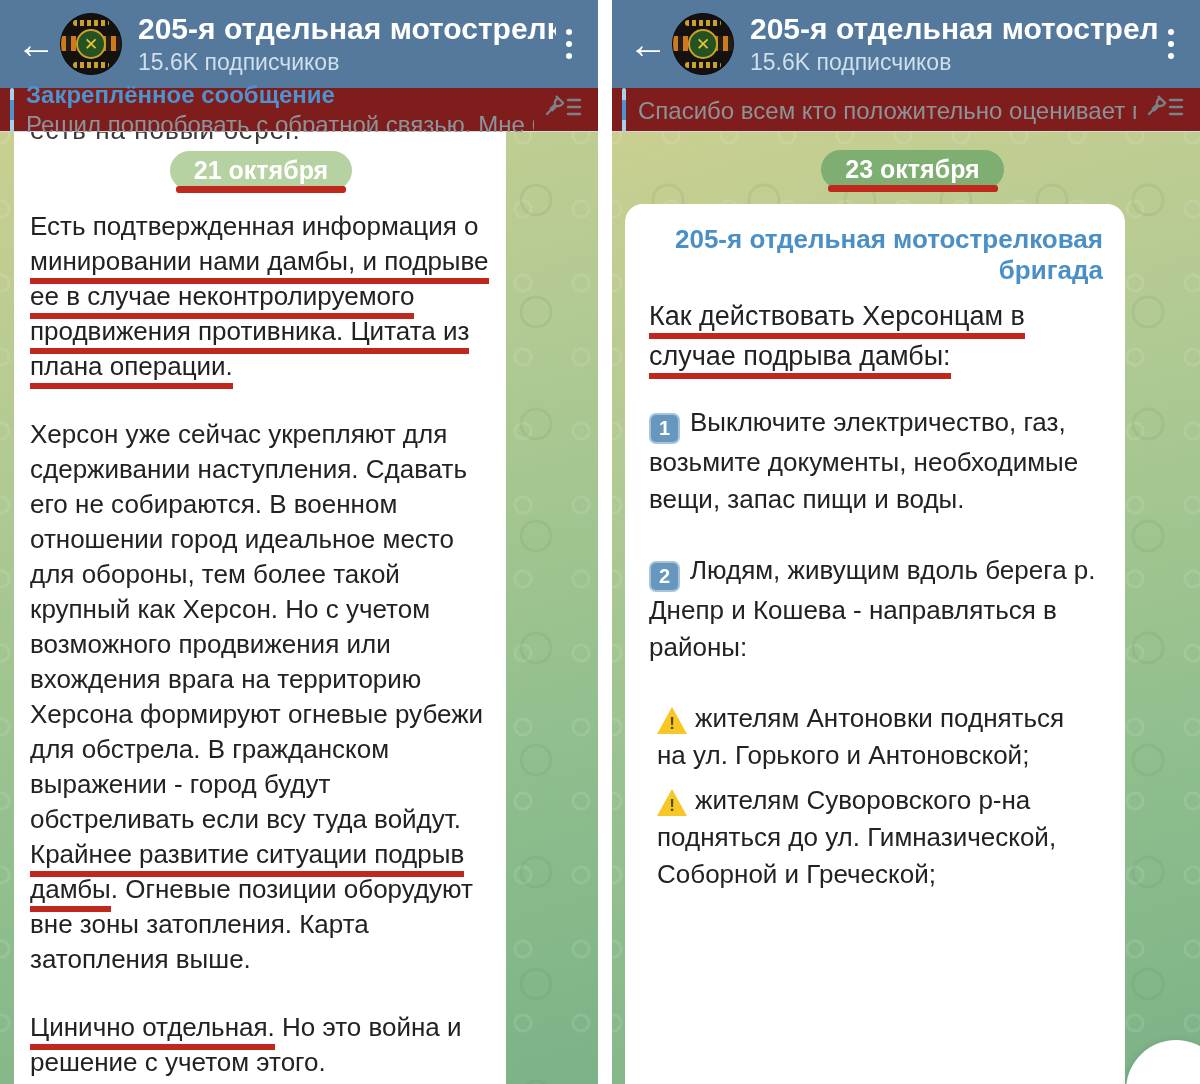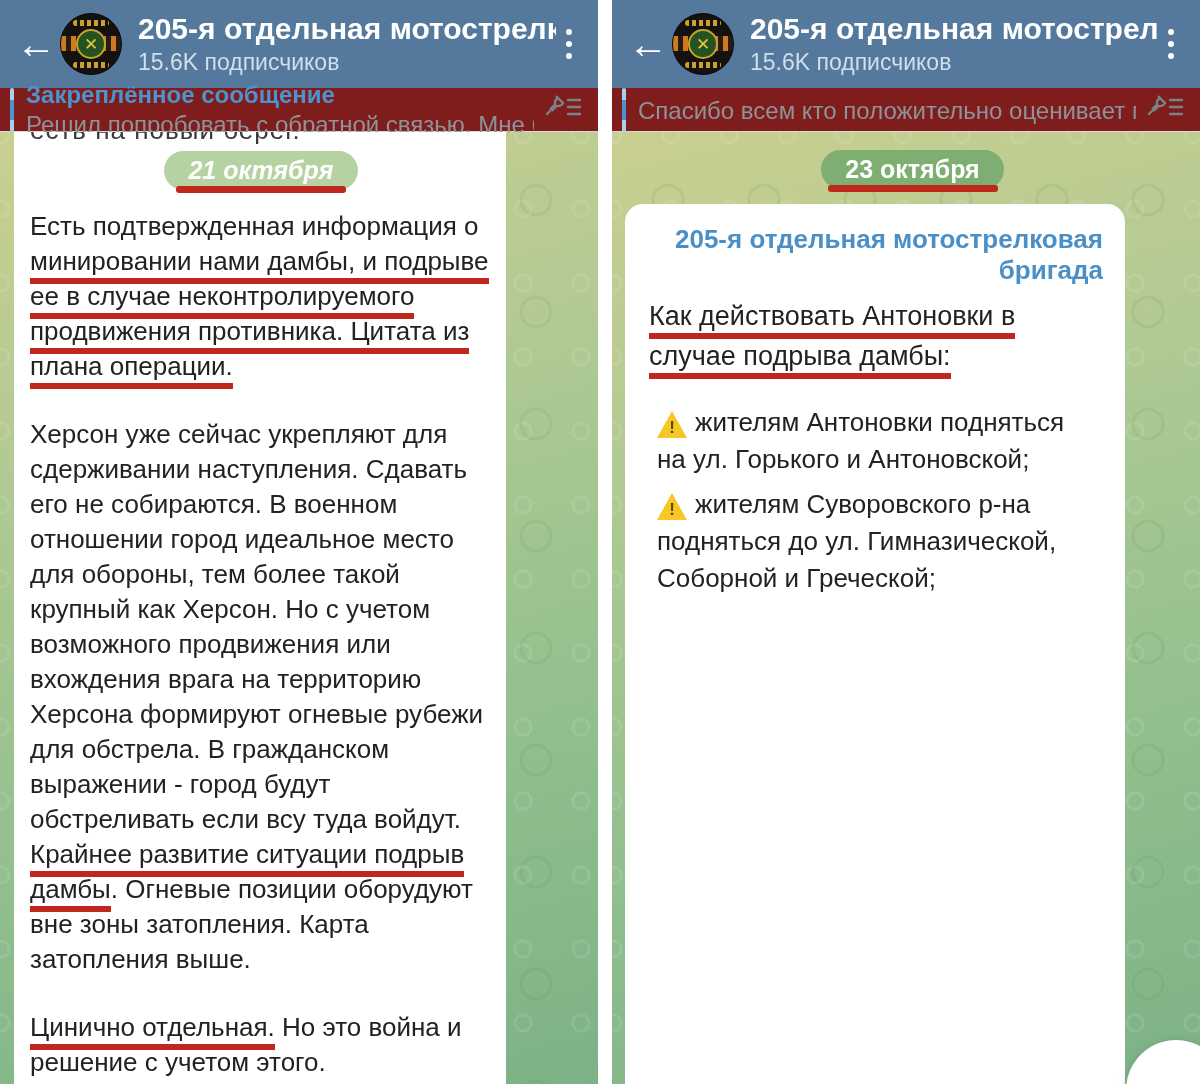--- a/index.html
+++ b/index.html
@@ -56,21 +56,21 @@
       radial-gradient(circle, transparent 6px, rgba(255,255,255,0.10) 7px 9px, transparent 10px);
     background-size:96px 112px,58px 74px;background-position:8px 12px,30px 40px;}
 
   
   .bubble-left{position:absolute;top:0;left:14px;width:492px;bottom:-24px;background:var(--c-bubble);
     border-radius:0 0 18px 6px;padding:0 14px 10px 16px;}
   .clip-line{height:15px;overflow:hidden;}
   .clip-line span{display:block;margin-top:-17px;font-size:26px;letter-spacing:1px;color:#3a3a3a;}
   .datewrap{text-align:center;margin:4px 0 2px 0;position:relative;}
   .pill{display:inline-block;padding:5px 24px;border-radius:24px;color:#fff;font-size:25px;font-weight:bold;}
-  .pill.left-pill{background:var(--c-pill-left);font-style:italic;}
+  .pill.left-pill{background:var(--c-pill-left);}
   .pill.right-pill{background:var(--c-pill-right);}
   .pill-line{height:7px;border-radius:3px;background:var(--c-red);margin:-4px auto 0 auto;width:170px;position:relative;z-index:2;}
   .msg-body{font-size:26px;line-height:35px;color:var(--c-text);margin-top:6px;}
   .msg-body p{margin:16px 0 33px 0;}
   .msg-body p:last-child{margin-bottom:0;}
   .u{border-bottom:6px solid var(--c-red);padding-bottom:2px;
     -webkit-box-decoration-break:clone;box-decoration-break:clone;}
 
   
   .right-scroll{position:absolute;inset:0;padding:14px 0 4px 13px;}
@@ -187,22 +187,24 @@
     </div>
 
     <div class="chat">
       <div class="right-scroll">
         <div class="datewrap">
           <div class="pill right-pill">23 октября</div>
           <div class="pill-line"></div>
         </div>
         <div class="bubble-right">
           <div class="author">205-я отдельная мотострелковая бригада</div>
-          <span class="rheading"><span class="u">Как действовать Антоновки в случае подрыва дамбы:</span></span>
+          <span class="rheading"><span class="u">Как действовать Херсонцам в случае подрыва дамбы:</span></span>
           <div class="rbody">
+              <p class="numbered"><span class="keycap">1</span>Выключите электричество, газ, возьмите документы, необходимые вещи, запас пищи и воды.</p>
+              <p class="numbered"><span class="keycap">2</span>Людям, живущим вдоль берега р. Днепр и Кошева - направляться в районы:</p>
               <p class="warnline"><span class="warn-tri">!</span>жителям Антоновки подняться на ул. Горького и Антоновской;</p>
               <p class="warnline"><span class="warn-tri">!</span>жителям Суворовского р-на подняться до ул. Гимназической, Соборной и Греческой;</p>
             </div>
         </div>
       </div>
       <div class="fab"></div>
     </div>
   </div>
 
 </div>

